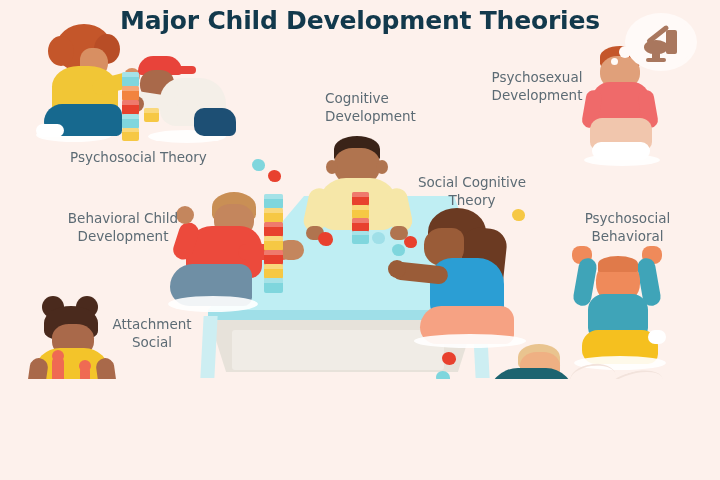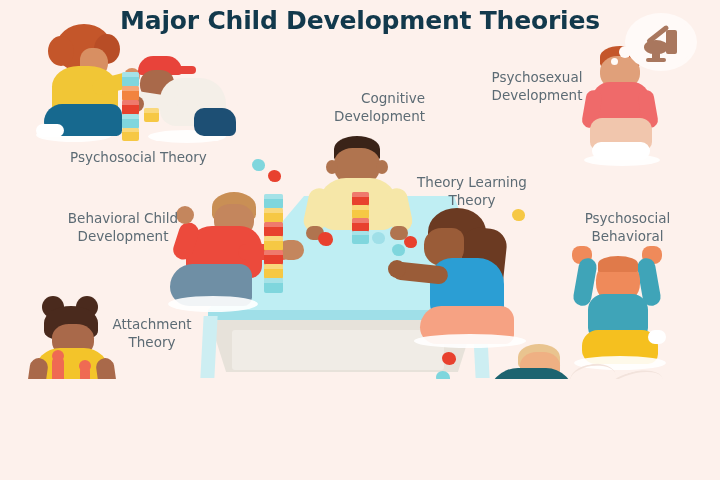--- a/index.html
+++ b/index.html
@@ -23,21 +23,21 @@
   .label{
     position:absolute;
     font-family:"DejaVu Sans", sans-serif;
     font-size:13.5px;line-height:18px;
     color:#5c6b74;
     white-space:pre-line;
   }
   .lbl-socio{left:70px;top:148px;}
   .lbl-behavioral{left:58px;top:209px;text-align:center;width:130px;}
   .lbl-attachment{left:104px;top:315px;text-align:center;width:96px;}
-  .lbl-cognitive{left:325px;top:89px;text-align:right;width:100px;}
+  .lbl-cognitive{left:325px;top:89px;text-align:left;width:100px;}
   .lbl-social{left:416px;top:173px;text-align:center;width:112px;}
   .lbl-psychosexual{left:482px;top:68px;text-align:center;width:110px;}
   .lbl-psychosocial{left:575px;top:209px;text-align:center;width:105px;}
 
   
   .logo{
     position:absolute;left:8px;top:444px;
     background:#14303f;border-radius:4px;
     padding:5px 9px 6px 9px;
     font-family:"DejaVu Sans", sans-serif;
@@ -287,24 +287,24 @@
   <div class="cube" style="left:604px;top:426px;width:16px;height:13px;background:#e8412e;"></div>
   <div class="cube" style="left:604px;top:438px;width:16px;height:13px;background:#f6c844;"></div>
 
   <div class="motion" style="left:604px;top:372px;width:60px;height:28px;transform:rotate(-16deg);"></div>
   <div class="motion" style="left:560px;top:382px;width:46px;height:22px;transform:rotate(-12deg);"></div>
 
   <div class="label lbl-socio">Psychosocial Theory</div>
   <div class="label lbl-behavioral">Behavioral Child
 Development</div>
   <div class="label lbl-attachment">Attachment
-Theory</div>
+Social</div>
   <div class="label lbl-cognitive">Cognitive
 Development</div>
-  <div class="label lbl-social">Theory Learning
+  <div class="label lbl-social">Social Cognitive
 Theory</div>
   <div class="label lbl-psychosexual">Psychosexual
 Development</div>
   <div class="label lbl-psychosocial">Psychosocial
 Behavioral</div>
 
 
 </div>
 
 </body></html>

